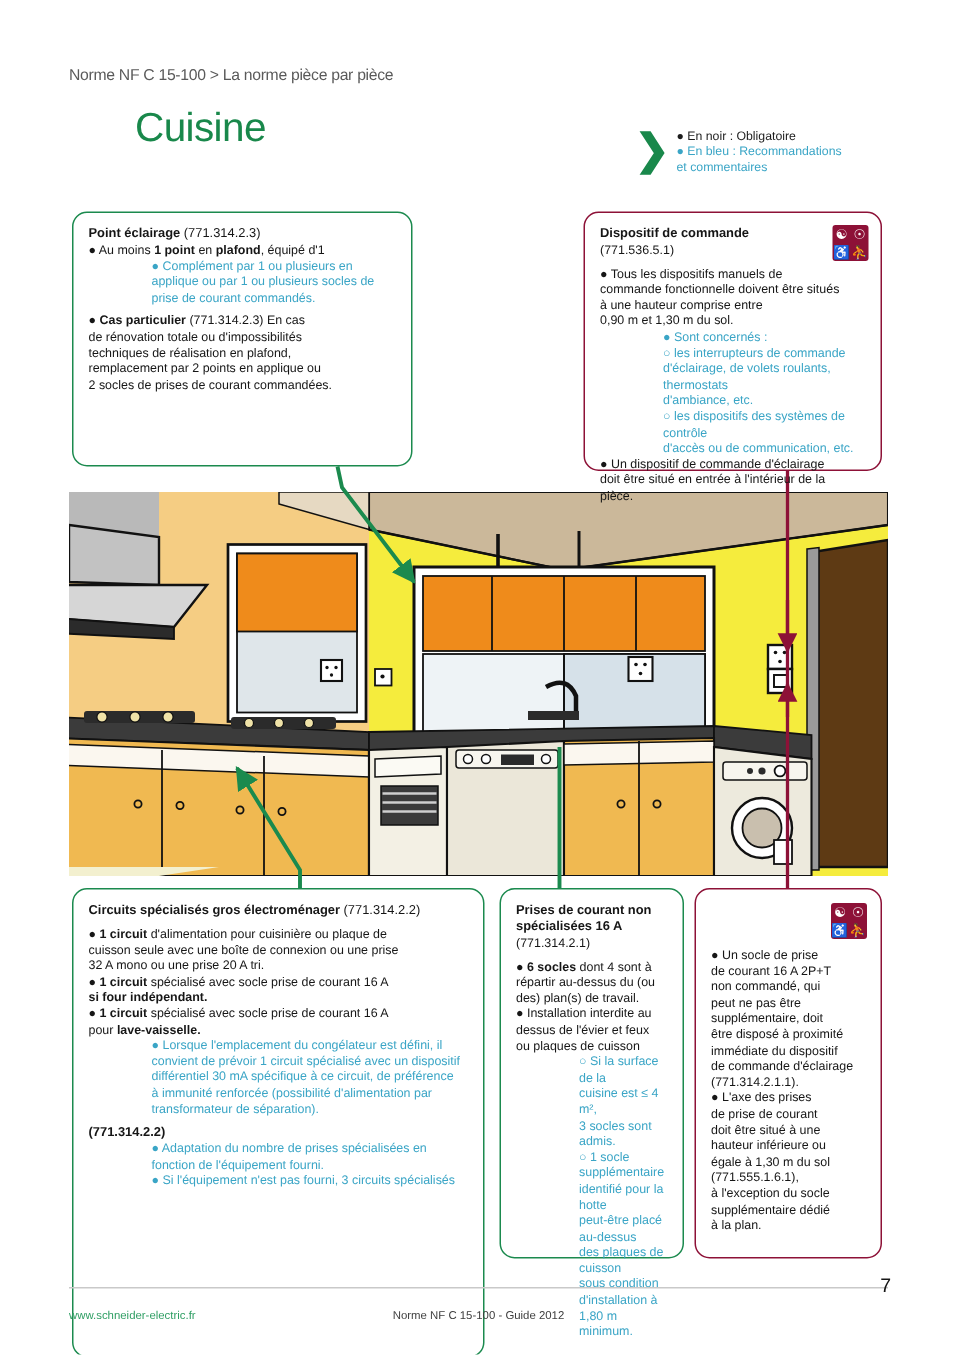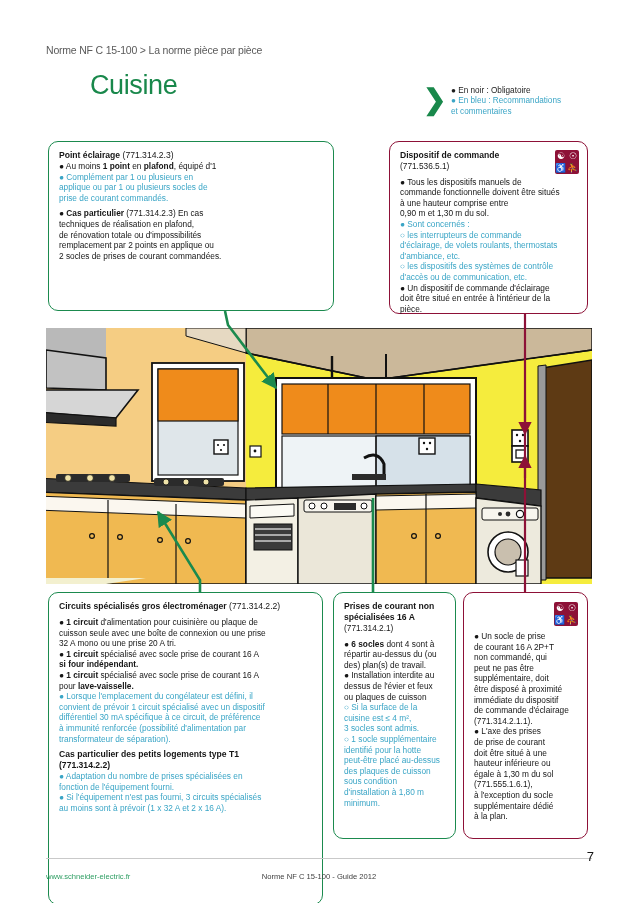--- a/index.html
+++ b/index.html
@@ -46,36 +46,36 @@
     position:absolute; background:#ffffff; border-radius:10px;
     padding:8px 9px 8px 10px;
   }
   .box.green  { border:1.6px solid #1b8a4e; }
   .box.maroon { border:1.6px solid #8d1137; }
   .box p { margin:0; }
 
   .b-title { font-size:8.6px; font-weight:bold; color:#161616; line-height:11px; }
   .b-title .ref { font-weight:normal; }
   .b-line  { font-size:8.3px; line-height:10.6px; color:#161616; }
-  .b-line.blue { color:#3aa5c6; }
+  .b-line.blue { color:#3aa5c6;margin-left:42px; }
   .b-line b { font-weight:bold; }
   .spacer { height:5px; }
 
   
   .acc-icon {
     position:absolute; width:24px; height:24px; background:#8d1137;
     border-radius:2px; overflow:hidden;
   }
   .acc-icon .q {
     position:absolute; width:12px; height:12px; color:#ffffff;
     font-size:9px; line-height:12px; text-align:center;
   }
 
   
-  #box-eclairage { left:48px;  top:141px; width:286px; height:170px; }
+  #box-eclairage { left:48px;  top:141px; width:227px; height:170px; }
   #box-commande  { left:389px; top:141px; width:199px; height:173px; }
   #box-circuits  { left:48px;  top:592px; width:275px; height:313px; }
   #box-prises    { left:333px; top:592px; width:123px; height:247px; }
   #box-socle     { left:463px; top:592px; width:125px; height:247px; }
 
   #icon-commande { right:8px; top:8px; }
   #icon-socle    { right:9px; top:9px; }
 
   
   .conn { position:absolute; left:0; top:0; width:638px; height:903px; pointer-events:none; }
@@ -262,22 +262,22 @@
     <p class="b-title">
       <span>Point éclairage</span>
       <span class="ref">(771.314.2.3)</span>
     </p>
     <p class="b-line">● Au moins <b>1 point</b> en <b>plafond</b>, équipé d'1</p>
     <p class="b-line blue">● Complément par 1 ou plusieurs en</p>
     <p class="b-line blue">applique ou par 1 ou plusieurs socles de</p>
     <p class="b-line blue">prise de courant commandés.</p>
     <div class="spacer"></div>
     <p class="b-line">● <b>Cas particulier</b> (771.314.2.3) En cas</p>
+    <p class="b-line">de rénovation totale ou d'impossibilités</p>
     <p class="b-line">techniques de réalisation en plafond,</p>
-    <p class="b-line">de rénovation totale ou d'impossibilités</p>
     <p class="b-line">remplacement par 2 points en applique ou</p>
     <p class="b-line">2 socles de prises de courant commandées.</p>
   </div>
 
   <div class="box maroon" id="box-commande">
     <div class="acc-icon" id="icon-commande">
       <span class="q" style="left:0;top:0;">☯</span>
       <span class="q" style="left:12px;top:0;">☉</span>
       <span class="q" style="left:0;top:12px;">♿</span>
       <span class="q" style="left:12px;top:12px;">⛹</span>
@@ -312,26 +312,24 @@
     <p class="b-line">● <b>1 circuit</b> spécialisé avec socle prise de courant 16 A</p>
     <p class="b-line"><b>si four indépendant.</b></p>
     <p class="b-line">● <b>1 circuit</b> spécialisé avec socle prise de courant 16 A</p>
     <p class="b-line">pour <b>lave-vaisselle.</b></p>
     <p class="b-line blue">● Lorsque l'emplacement du congélateur est défini, il</p>
     <p class="b-line blue">convient de prévoir 1 circuit spécialisé avec un dispositif</p>
     <p class="b-line blue">différentiel 30 mA spécifique à ce circuit, de préférence</p>
     <p class="b-line blue">à immunité renforcée (possibilité d'alimentation par</p>
     <p class="b-line blue">transformateur de séparation).</p>
     <div class="spacer"></div>
-    <p class="b-title">Cas particulier des petits logements type T1</p>
     <p class="b-title">(771.314.2.2)</p>
     <p class="b-line blue">● Adaptation du nombre de prises spécialisées en</p>
     <p class="b-line blue">fonction de l'équipement fourni.</p>
     <p class="b-line blue">● Si l'équipement n'est pas fourni, 3 circuits spécialisés</p>
-    <p class="b-line blue">au moins sont à prévoir (1 x 32 A et 2 x 16 A).</p>
   </div>
 
   <div class="box green" id="box-prises">
     <p class="b-title">Prises de courant non</p>
     <p class="b-title">spécialisées 16 A</p>
     <p class="b-line">(771.314.2.1)</p>
     <div class="spacer"></div>
     <p class="b-line">● <b>6 socles</b> dont 4 sont à</p>
     <p class="b-line">répartir au-dessus du (ou</p>
     <p class="b-line">des) plan(s) de travail.</p>

